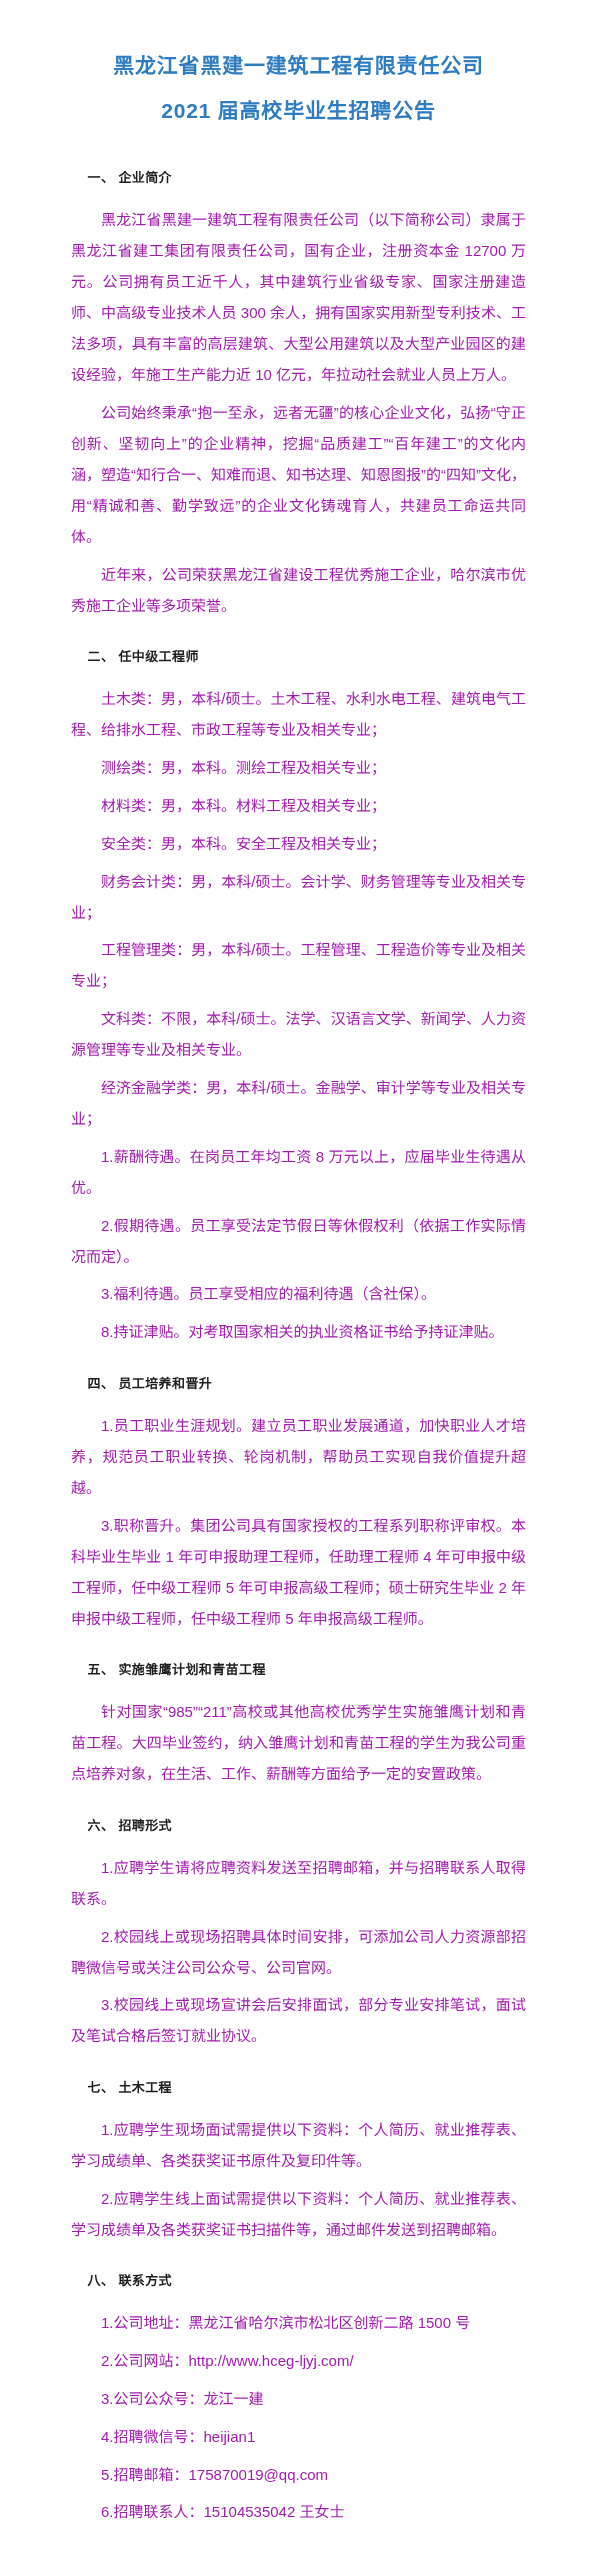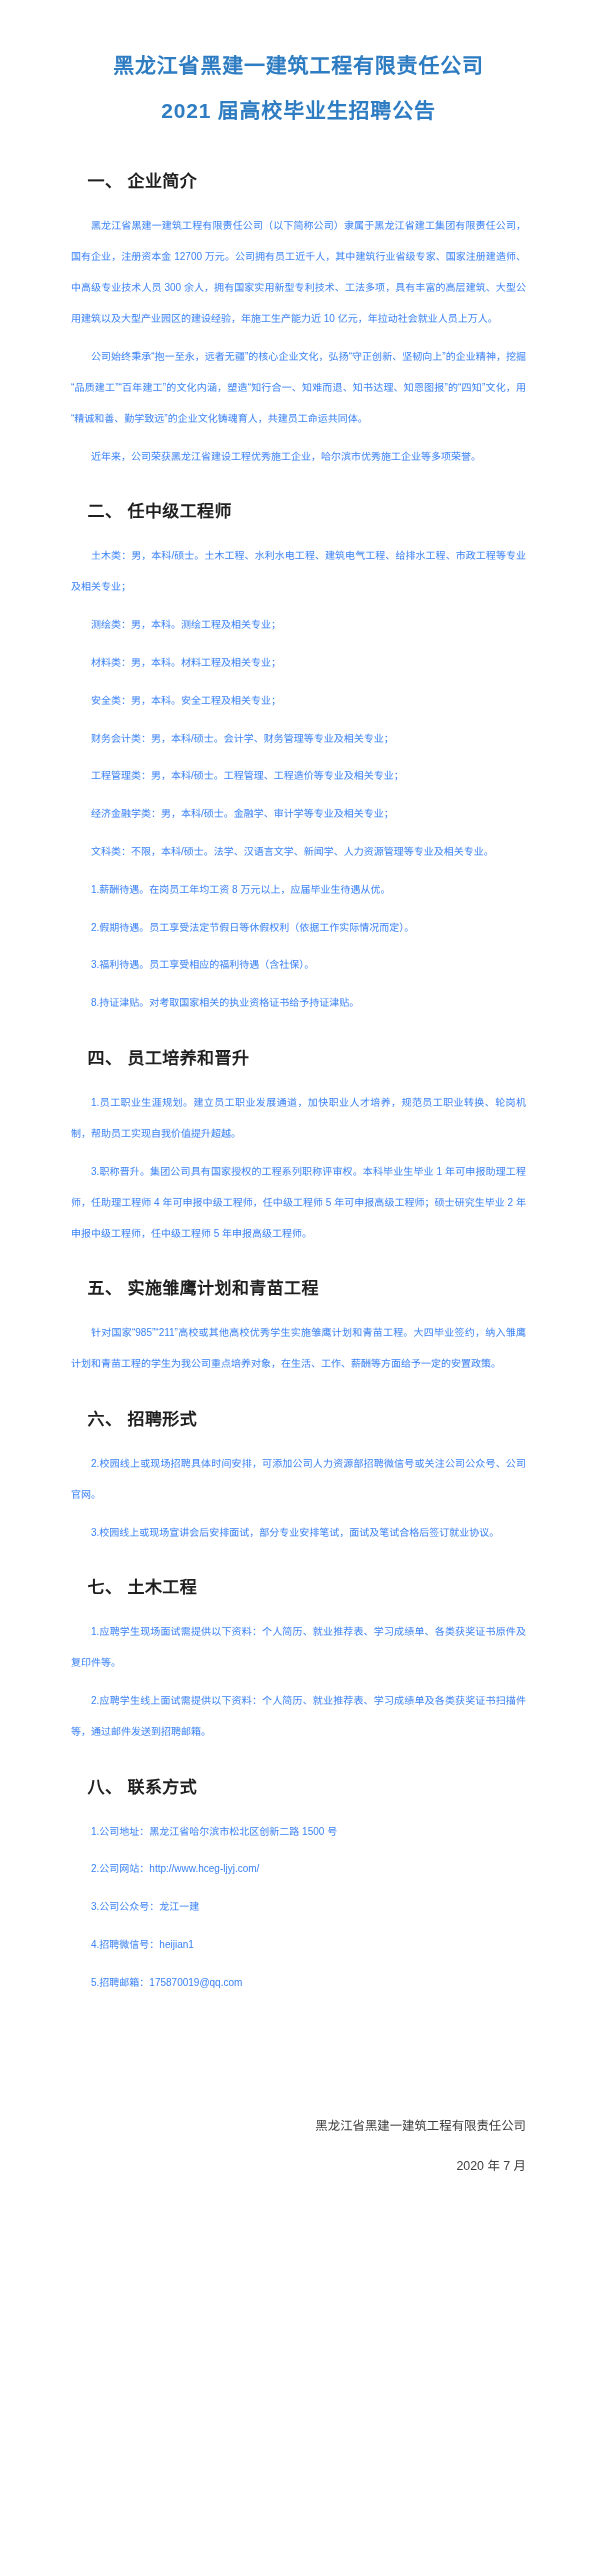--- a/index.html
+++ b/index.html
@@ -20,34 +20,34 @@
     text-align:center;
     color:#2e7cc2;
     font-weight:bold;
     font-size:21px;
     line-height:1.15;
     margin:0 0 21px 0;
     letter-spacing:0.8px;
   }
   .section{margin:0;}
   .section-heading{
-    font-size:17px;
+    font-size:13px;
     color:#1f1f1f;
     font-weight:bold;
     margin:25.6px 0 18px 0;
     padding-left:16.6px;
     letter-spacing:0.4px;
   }
   .para{
-    font-size:10px;
+    font-size:15px;
     line-height:31px;
     text-align:justify;
     text-indent:2em;
     margin:0 0 6.8px 0;
-    color:#3b82f6;
+    color:#a21caf;
   }
   .footer{
     margin-top:113px;
     text-align:right;
   }
   .footer .line{
     font-size:12.4px;
     line-height:31px;
     margin:0 0 9px 0;
     color:#3d3d3d;
@@ -71,22 +71,22 @@
   </section>
 
   <section class="section">
     <h2 class="section-heading">二、 任中级工程师</h2>
     <p class="para">土木类：男，本科/硕士。土木工程、水利水电工程、建筑电气工程、给排水工程、市政工程等专业及相关专业；</p>
     <p class="para">测绘类：男，本科。测绘工程及相关专业；</p>
     <p class="para">材料类：男，本科。材料工程及相关专业；</p>
     <p class="para">安全类：男，本科。安全工程及相关专业；</p>
     <p class="para">财务会计类：男，本科/硕士。会计学、财务管理等专业及相关专业；</p>
     <p class="para">工程管理类：男，本科/硕士。工程管理、工程造价等专业及相关专业；</p>
+    <p class="para">文科类：不限，本科/硕士。法学、汉语言文学、新闻学、人力资源管理等专业及相关专业。</p>
     <p class="para">经济金融学类：男，本科/硕士。金融学、审计学等专业及相关专业；</p>
-    <p class="para">文科类：不限，本科/硕士。法学、汉语言文学、新闻学、人力资源管理等专业及相关专业。</p>
   </section>
 
   <section class="section">
     <p class="para">1.薪酬待遇。在岗员工年均工资 8 万元以上，应届毕业生待遇从优。</p>
     <p class="para">2.假期待遇。员工享受法定节假日等休假权利（依据工作实际情况而定）。</p>
     <p class="para">3.福利待遇。员工享受相应的福利待遇（含社保）。</p>
     <p class="para">8.持证津贴。对考取国家相关的执业资格证书给予持证津贴。</p>
   </section>
 
   <section class="section">
@@ -95,37 +95,39 @@
     <p class="para">3.职称晋升。集团公司具有国家授权的工程系列职称评审权。本科毕业生毕业 1 年可申报助理工程师，任助理工程师 4 年可申报中级工程师，任中级工程师 5 年可申报高级工程师；硕士研究生毕业 2 年申报中级工程师，任中级工程师 5 年申报高级工程师。</p>
   </section>
 
   <section class="section">
     <h2 class="section-heading">五、 实施雏鹰计划和青苗工程</h2>
     <p class="para">针对国家“985”“211”高校或其他高校优秀学生实施雏鹰计划和青苗工程。大四毕业签约，纳入雏鹰计划和青苗工程的学生为我公司重点培养对象，在生活、工作、薪酬等方面给予一定的安置政策。</p>
   </section>
 
   <section class="section">
     <h2 class="section-heading">六、 招聘形式</h2>
+    <p class="para">1.应聘学生请将应聘资料发送至招聘邮箱，并与招聘联系人取得联系。</p>
     <p class="para">2.校园线上或现场招聘具体时间安排，可添加公司人力资源部招聘微信号或关注公司公众号、公司官网。</p>
     <p class="para">3.校园线上或现场宣讲会后安排面试，部分专业安排笔试，面试及笔试合格后签订就业协议。</p>
   </section>
 
   <section class="section">
     <h2 class="section-heading">七、 土木工程</h2>
     <p class="para">1.应聘学生现场面试需提供以下资料：个人简历、就业推荐表、学习成绩单、各类获奖证书原件及复印件等。</p>
     <p class="para">2.应聘学生线上面试需提供以下资料：个人简历、就业推荐表、学习成绩单及各类获奖证书扫描件等，通过邮件发送到招聘邮箱。</p>
   </section>
 
   <section class="section">
     <h2 class="section-heading">八、 联系方式</h2>
     <p class="para">1.公司地址：黑龙江省哈尔滨市松北区创新二路 1500 号</p>
     <p class="para">2.公司网站：http://www.hceg-ljyj.com/</p>
     <p class="para">3.公司公众号：龙江一建</p>
     <p class="para">4.招聘微信号：heijian1</p>
     <p class="para">5.招聘邮箱：175870019@qq.com</p>
+    <p class="para">6.招聘联系人：15104535042 王女士</p>
   </section>
 
   <div class="footer">
     <p class="line">黑龙江省黑建一建筑工程有限责任公司</p>
     <p class="line">2020 年 7 月</p>
   </div>
 
 </div>
 
 

